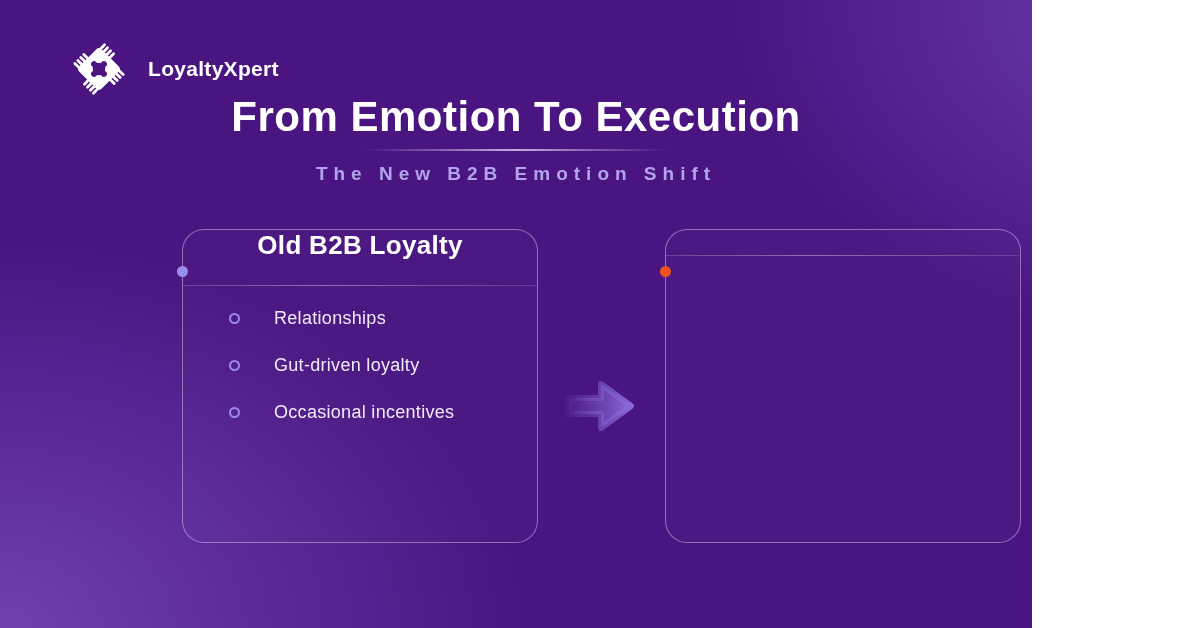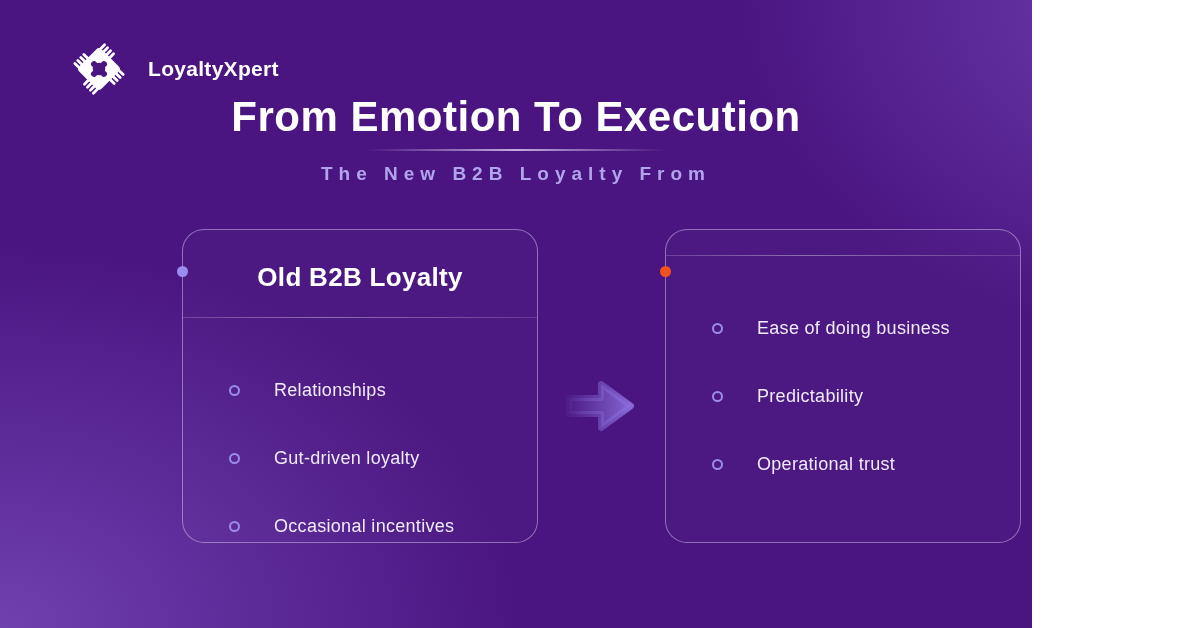--- a/index.html
+++ b/index.html
@@ -32,27 +32,27 @@
   .card {
     position:absolute; top:229px; width:356px; height:314px;
     border:1px solid rgba(222,209,245,0.48); border-radius:22px;
     background:rgba(255,255,255,0.015);
   }
   .card-left  { left:182px; }
   .card-right { left:665px; }
   .edge-dot {
     position:absolute; left:-6px; top:36px; width:11px; height:11px; border-radius:50%;
   }
-  .card-title { margin-top:32px; text-align:center; color:#ffffff; font-size:26px; font-weight:600; letter-spacing:0.3px; line-height:30px; }
+  .card-title { text-align:center; color:#ffffff; font-size:26px; font-weight:600; letter-spacing:0.3px; line-height:30px; }
   .card-divider {
     margin-top:25px; height:1px;
     background:linear-gradient(90deg, rgba(255,255,255,0.18), rgba(255,255,255,0.38) 40%, rgba(255,255,255,0.14));
   }
   .card ul { list-style:none; padding:18px 0 0 46px; }
-  .card li { display:flex; align-items:center; height:28px; margin-bottom:19px; color:#F0EBFA; font-size:18px; letter-spacing:0.3px;margin-top:40px; }
+  .card li { display:flex; align-items:center; height:28px; margin-bottom:19px; color:#F0EBFA; font-size:18px; letter-spacing:0.3px; }
   .bullet-ring { flex:none; width:11px; height:11px; border:2px solid #9C8CE8; border-radius:50%; margin-right:34px; }
 
   
   .shift-arrow { position:absolute; left:562px; top:372px; }
 </style>
 </head>
 <body>
 
 <div class="page">
 
@@ -96,21 +96,21 @@
           </g>
         </g>
       </svg>
     </span>
     <span class="brand-name">LoyaltyXpert</span>
   </header>
 
   <section class="title-block">
     <h1 class="main-title">From Emotion To Execution</h1>
     <div class="title-divider"></div>
-    <h2 class="subtitle">The New B2B Loyalty From</h2>
+    <h2 class="subtitle">The New B2B Emotion Shift</h2>
   </section>
 
   <section class="card card-left">
     <span class="edge-dot" style="background: rgb(156, 140, 240);"></span>
     <h3 class="card-title">Old B2B Loyalty</h3>
     <div class="card-divider"></div>
     <ul>
       <li>
         <span class="bullet-ring"></span>
         <span>Relationships</span>
@@ -135,29 +135,15 @@
           <stop offset="1" stop-color="#8A6CDC" stop-opacity="0.95"></stop>
         </linearGradient>
       </defs>
       <path d="M7 26 L39 26 L39 12 L69 34 L39 56 L39 42 L7 42 Z" fill="url(#ag)" stroke="url(#ag)" stroke-width="6" stroke-linejoin="round"></path>
     </svg>
   </span>
 
   <section class="card card-right">
     <span class="edge-dot" style="background: rgb(241, 82, 29);"></span>
     <div class="card-divider"></div>
-    <ul>
-      <li>
-        <span class="bullet-ring"></span>
-        <span>Ease of doing business</span>
-      </li>
-      <li>
-        <span class="bullet-ring"></span>
-        <span>Predictability</span>
-      </li>
-      <li>
-        <span class="bullet-ring"></span>
-        <span>Operational trust</span>
-      </li>
-    </ul>
   </section>
 
 </div>
 
 </body></html>

